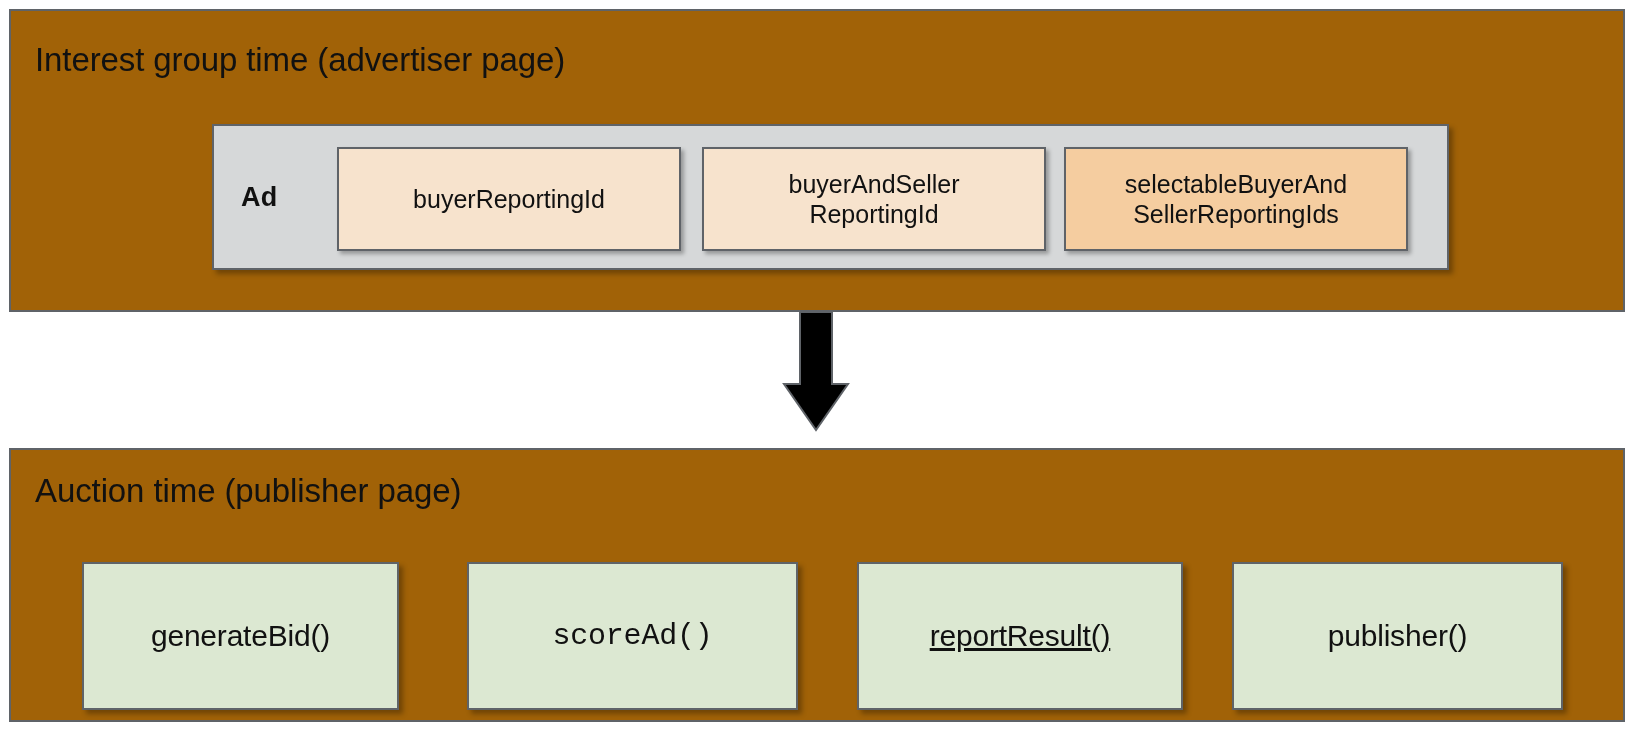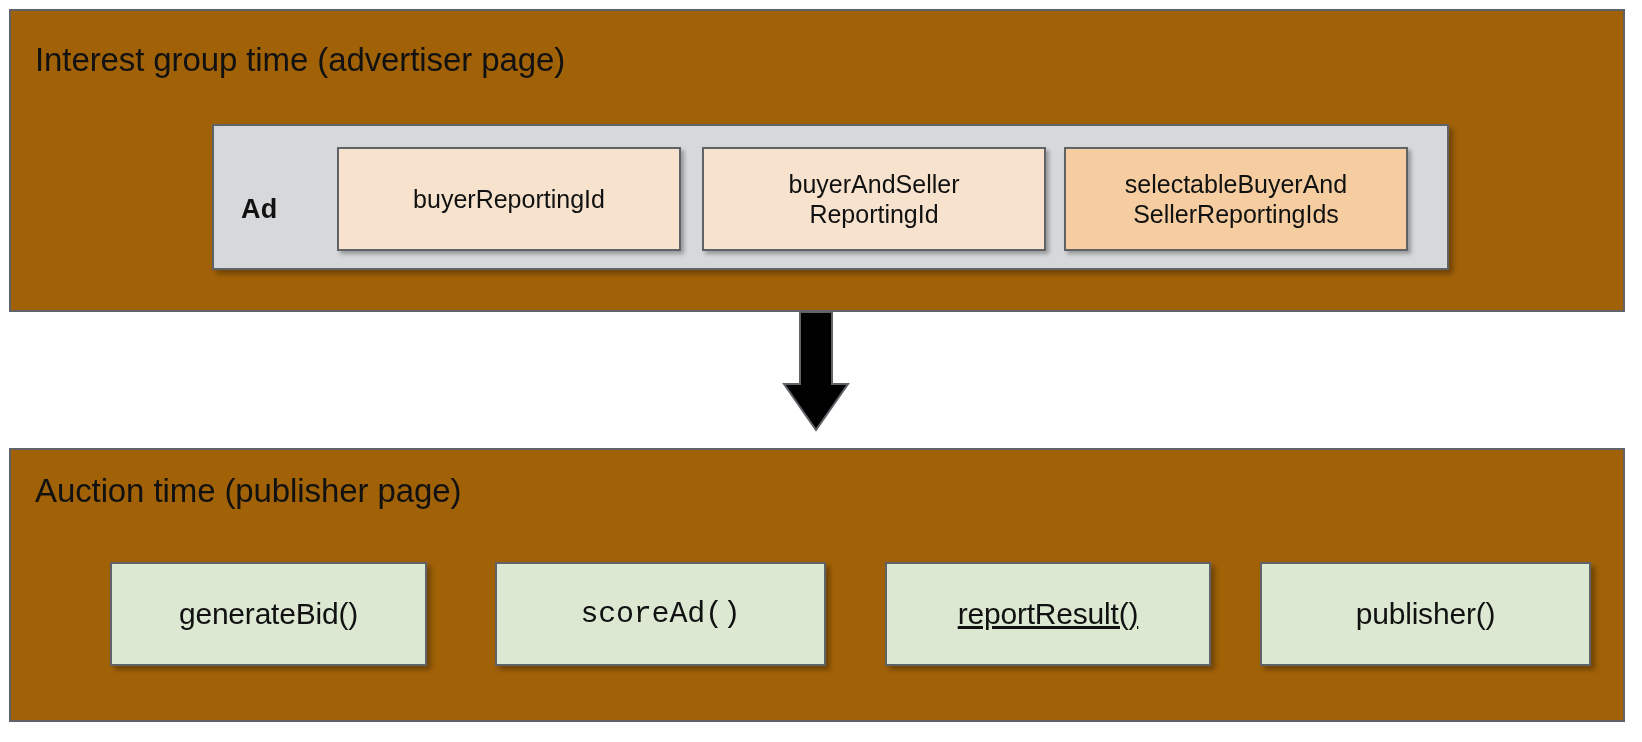--- a/index.html
+++ b/index.html
@@ -63,21 +63,21 @@
     width: 1237px;
     height: 146px;
     background: #d6d8d9;
     border: 2px solid #5f6368;
     box-sizing: border-box;
     box-shadow: 4px 4px 5px rgba(0,0,0,0.30);
   }
   #ad-label {
     position: absolute;
     left: 27px;
-    top: 12px;
+    top: 0;
     height: 142px;
     display: flex;
     align-items: center;
     font-size: 27px;
     font-weight: bold;
     color: #111111;
     letter-spacing: 0.2px;
   }
 
   
@@ -110,32 +110,31 @@
     left: 780px;
     top: 312px;
     width: 72px;
     height: 122px;
   }
 
   
   .function-box {
     position: absolute;
     top: 112px;
-    height: 104px;
+    height: 148px;
     background: #dce8d2;
     border: 2px solid #5f6368;
     box-sizing: border-box;
     display: flex;
     align-items: center;
     justify-content: center;
     font-size: 30px;
     color: #111111;
     box-shadow: 4px 4px 5px rgba(0,0,0,0.30);
     letter-spacing: -0.2px;
-    margin-left: 28px;
   }
   #function-box-0 { left: 71px;   width: 317px; }
   #function-box-1 { left: 456px;  width: 331px; font-family: Liberation Mono, monospace; }
   #function-box-2 { left: 846px;  width: 326px; text-decoration: underline; }
   #function-box-3 { left: 1221px; width: 331px; }
 </style>
 </head>
 <body>
 
 <div id="canvas">

